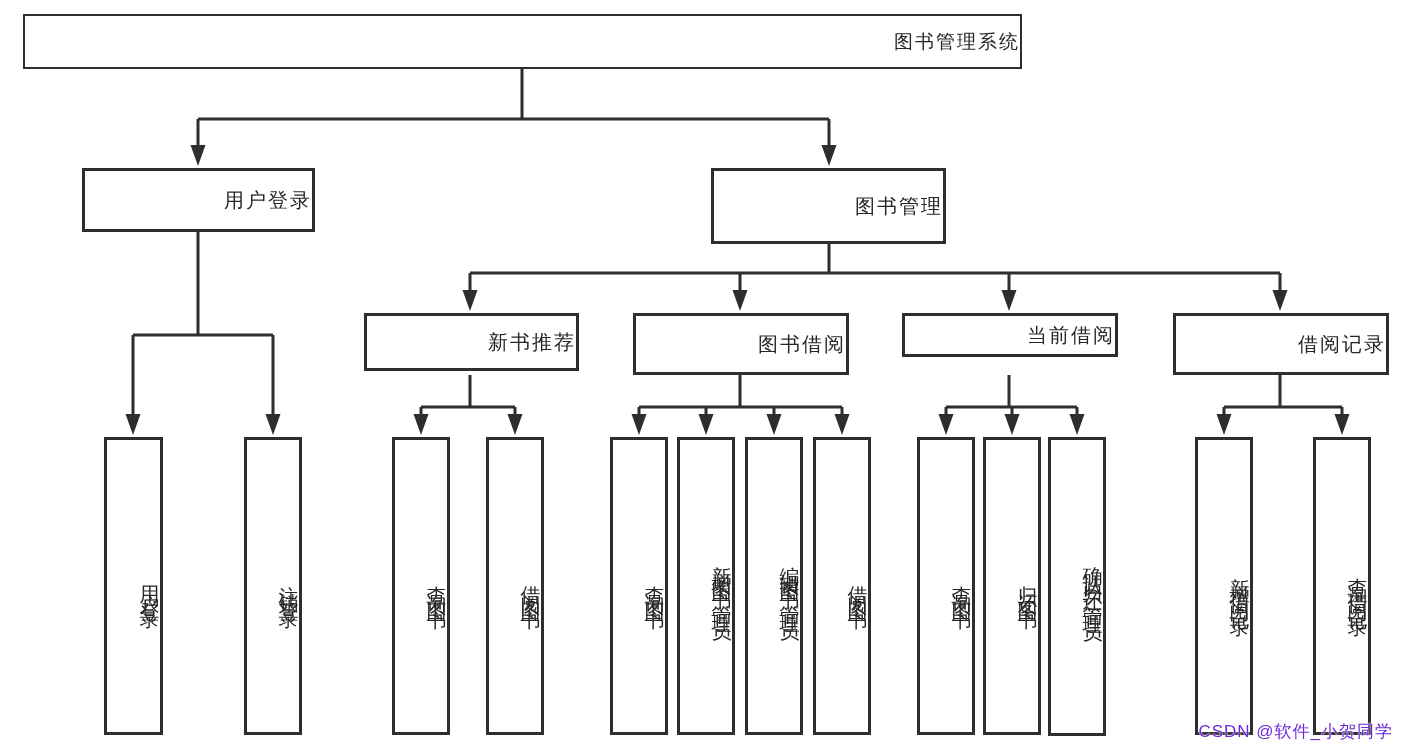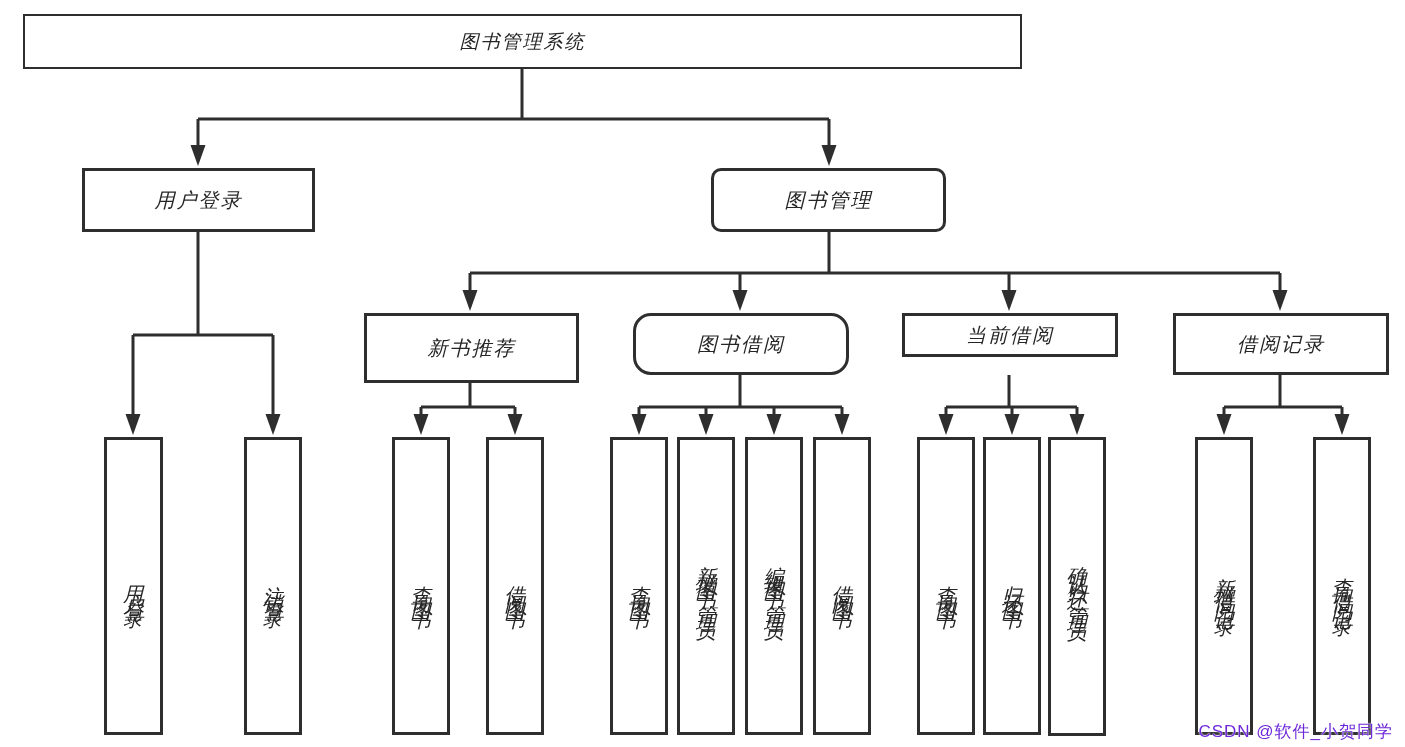--- a/index.html
+++ b/index.html
@@ -8,23 +8,22 @@
     background:#ffffff; overflow:hidden;
     font-family:"Liberation Sans", sans-serif;
     color:#262626;
   }
   svg.wires { position:absolute; left:0; top:0; width:1405px; height:747px; }
   svg.wires path { stroke:#2e2e2e; stroke-width:3; fill:none; }
   svg.wires polygon { fill:#2e2e2e; stroke:none; }
   .node {
     position:absolute; box-sizing:border-box;
     border:3px solid #2e2e2e; background:#ffffff;
-    display:flex; align-items:center; justify-content:center;
+    display:flex; align-items:center; justify-content:flex-end;
     text-align:center;
-    font-style:italic;
   }
   .node.root { border-width:2px; }
   .node.h span { font-size:20px; letter-spacing:2px; white-space:nowrap; }
   .node.root span { font-size:19px; }
   .node.v span {
     writing-mode:vertical-rl; text-orientation:mixed;
     font-size:20px; letter-spacing:8px; line-height:1;
   }
   .watermark {
     position:absolute; right:12px; top:720px; z-index:5;
@@ -88,28 +87,28 @@
     </g>
   </svg>
 
   <div class="node root h" style="left:23px; top:14px; width:999px; height:55px;">
     <span>图书管理系统</span>
   </div>
 
   <div class="node h" style="left:82px; top:168px; width:233px; height:64px;">
     <span>用户登录</span>
   </div>
-  <div class="node h" style="left:711px; top:168px; width:235px; height:64px;border-radius:10px;">
+  <div class="node h" style="left:711px; top:168px; width:235px; height:76px;">
     <span>图书管理</span>
   </div>
 
-  <div class="node h" style="left:364px; top:313px; width:215px; height:70px;">
+  <div class="node h" style="left:364px; top:313px; width:215px; height:58px;">
     <span>新书推荐</span>
   </div>
-  <div class="node h" style="left:633px; top:313px; width:216px; height:62px;border-radius:18px;">
+  <div class="node h" style="left:633px; top:313px; width:216px; height:62px;">
     <span>图书借阅</span>
   </div>
   <div class="node h" style="left:902px; top:313px; width:216px; height:44px;">
     <span>当前借阅</span>
   </div>
   <div class="node h" style="left:1173px; top:313px; width:216px; height:62px;">
     <span>借阅记录</span>
   </div>
 
   <div class="node v" style="left:104px; top:437px; width:59px; height:298px;">

